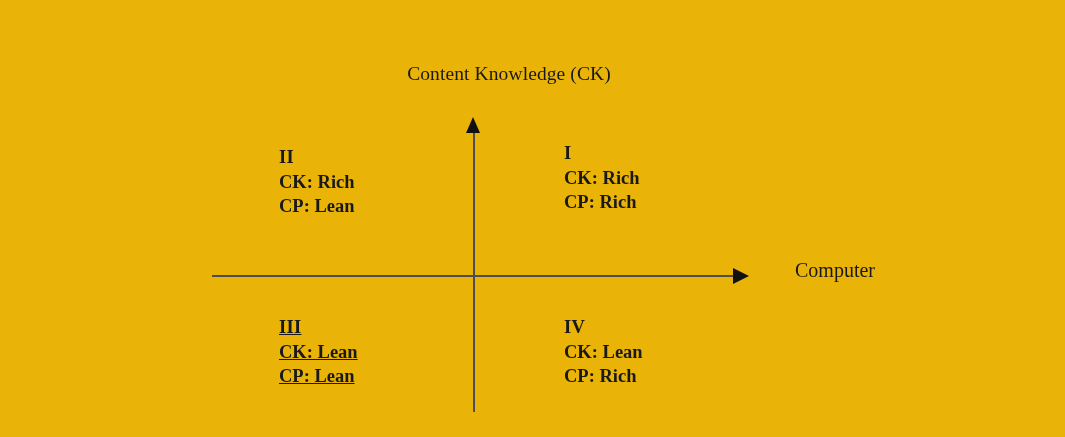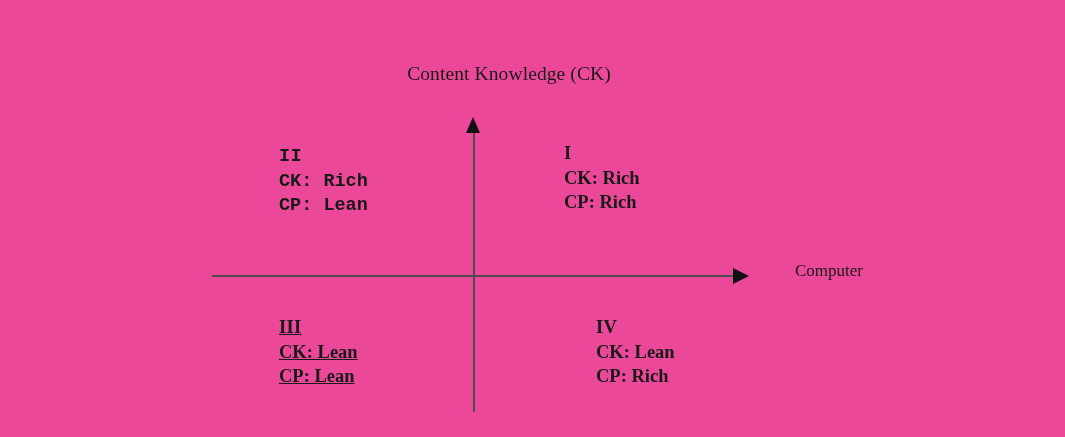--- a/index.html
+++ b/index.html
@@ -8,21 +8,21 @@
     background: #ffffff;
   }
   body {
     font-family: "Liberation Serif", "DejaVu Serif", serif;
     color: #191919;
   }
   #canvas {
     position: relative;
     width: 1065px;
     height: 437px;
-    background: #ec4899;
+    background: #eab308;
     overflow: hidden;
   }
 
   
   #y-axis-title {
     position: absolute;
     left: 0;
     top: 62px;
     width: 1018px;
     text-align: center;
@@ -68,45 +68,45 @@
     border-top: 8px solid transparent;
     border-bottom: 8px solid transparent;
     border-left: 16px solid #111111;
   }
 
   
   #x-axis-title {
     position: absolute;
     left: 795px;
     top: 258px;
-    font-size: 17px;
+    font-size: 20px;
     line-height: 25px;
     white-space: nowrap;
   }
 
   
   .quadrant {
     position: absolute;
     font-size: 18.5px;
     line-height: 24.5px;
     white-space: nowrap;
   }
   .quadrant .numeral {
     font-weight: bold;
     letter-spacing: 0.3px;
     display: block;
   }
   .quadrant .line {
     display: block;
     font-weight: 600;
   }
-  #quadrant-2 { left: 279px; top: 145px; font-family: Liberation Mono, monospace; }
+  #quadrant-2 { left: 279px; top: 145px; }
   #quadrant-1 { left: 564px; top: 141px; }
   #quadrant-3 { left: 279px; top: 315px; text-decoration: underline; }
-  #quadrant-4 { left: 596px; top: 315px; }
+  #quadrant-4 { left: 564px; top: 315px; }
 </style>
 </head>
 <body>
 
 <div id="canvas">
 
   <div id="y-axis-title">Content Knowledge (CK)</div>
 
   <div id="axis-vertical-line"></div>
   <div id="axis-vertical-arrow"></div>

